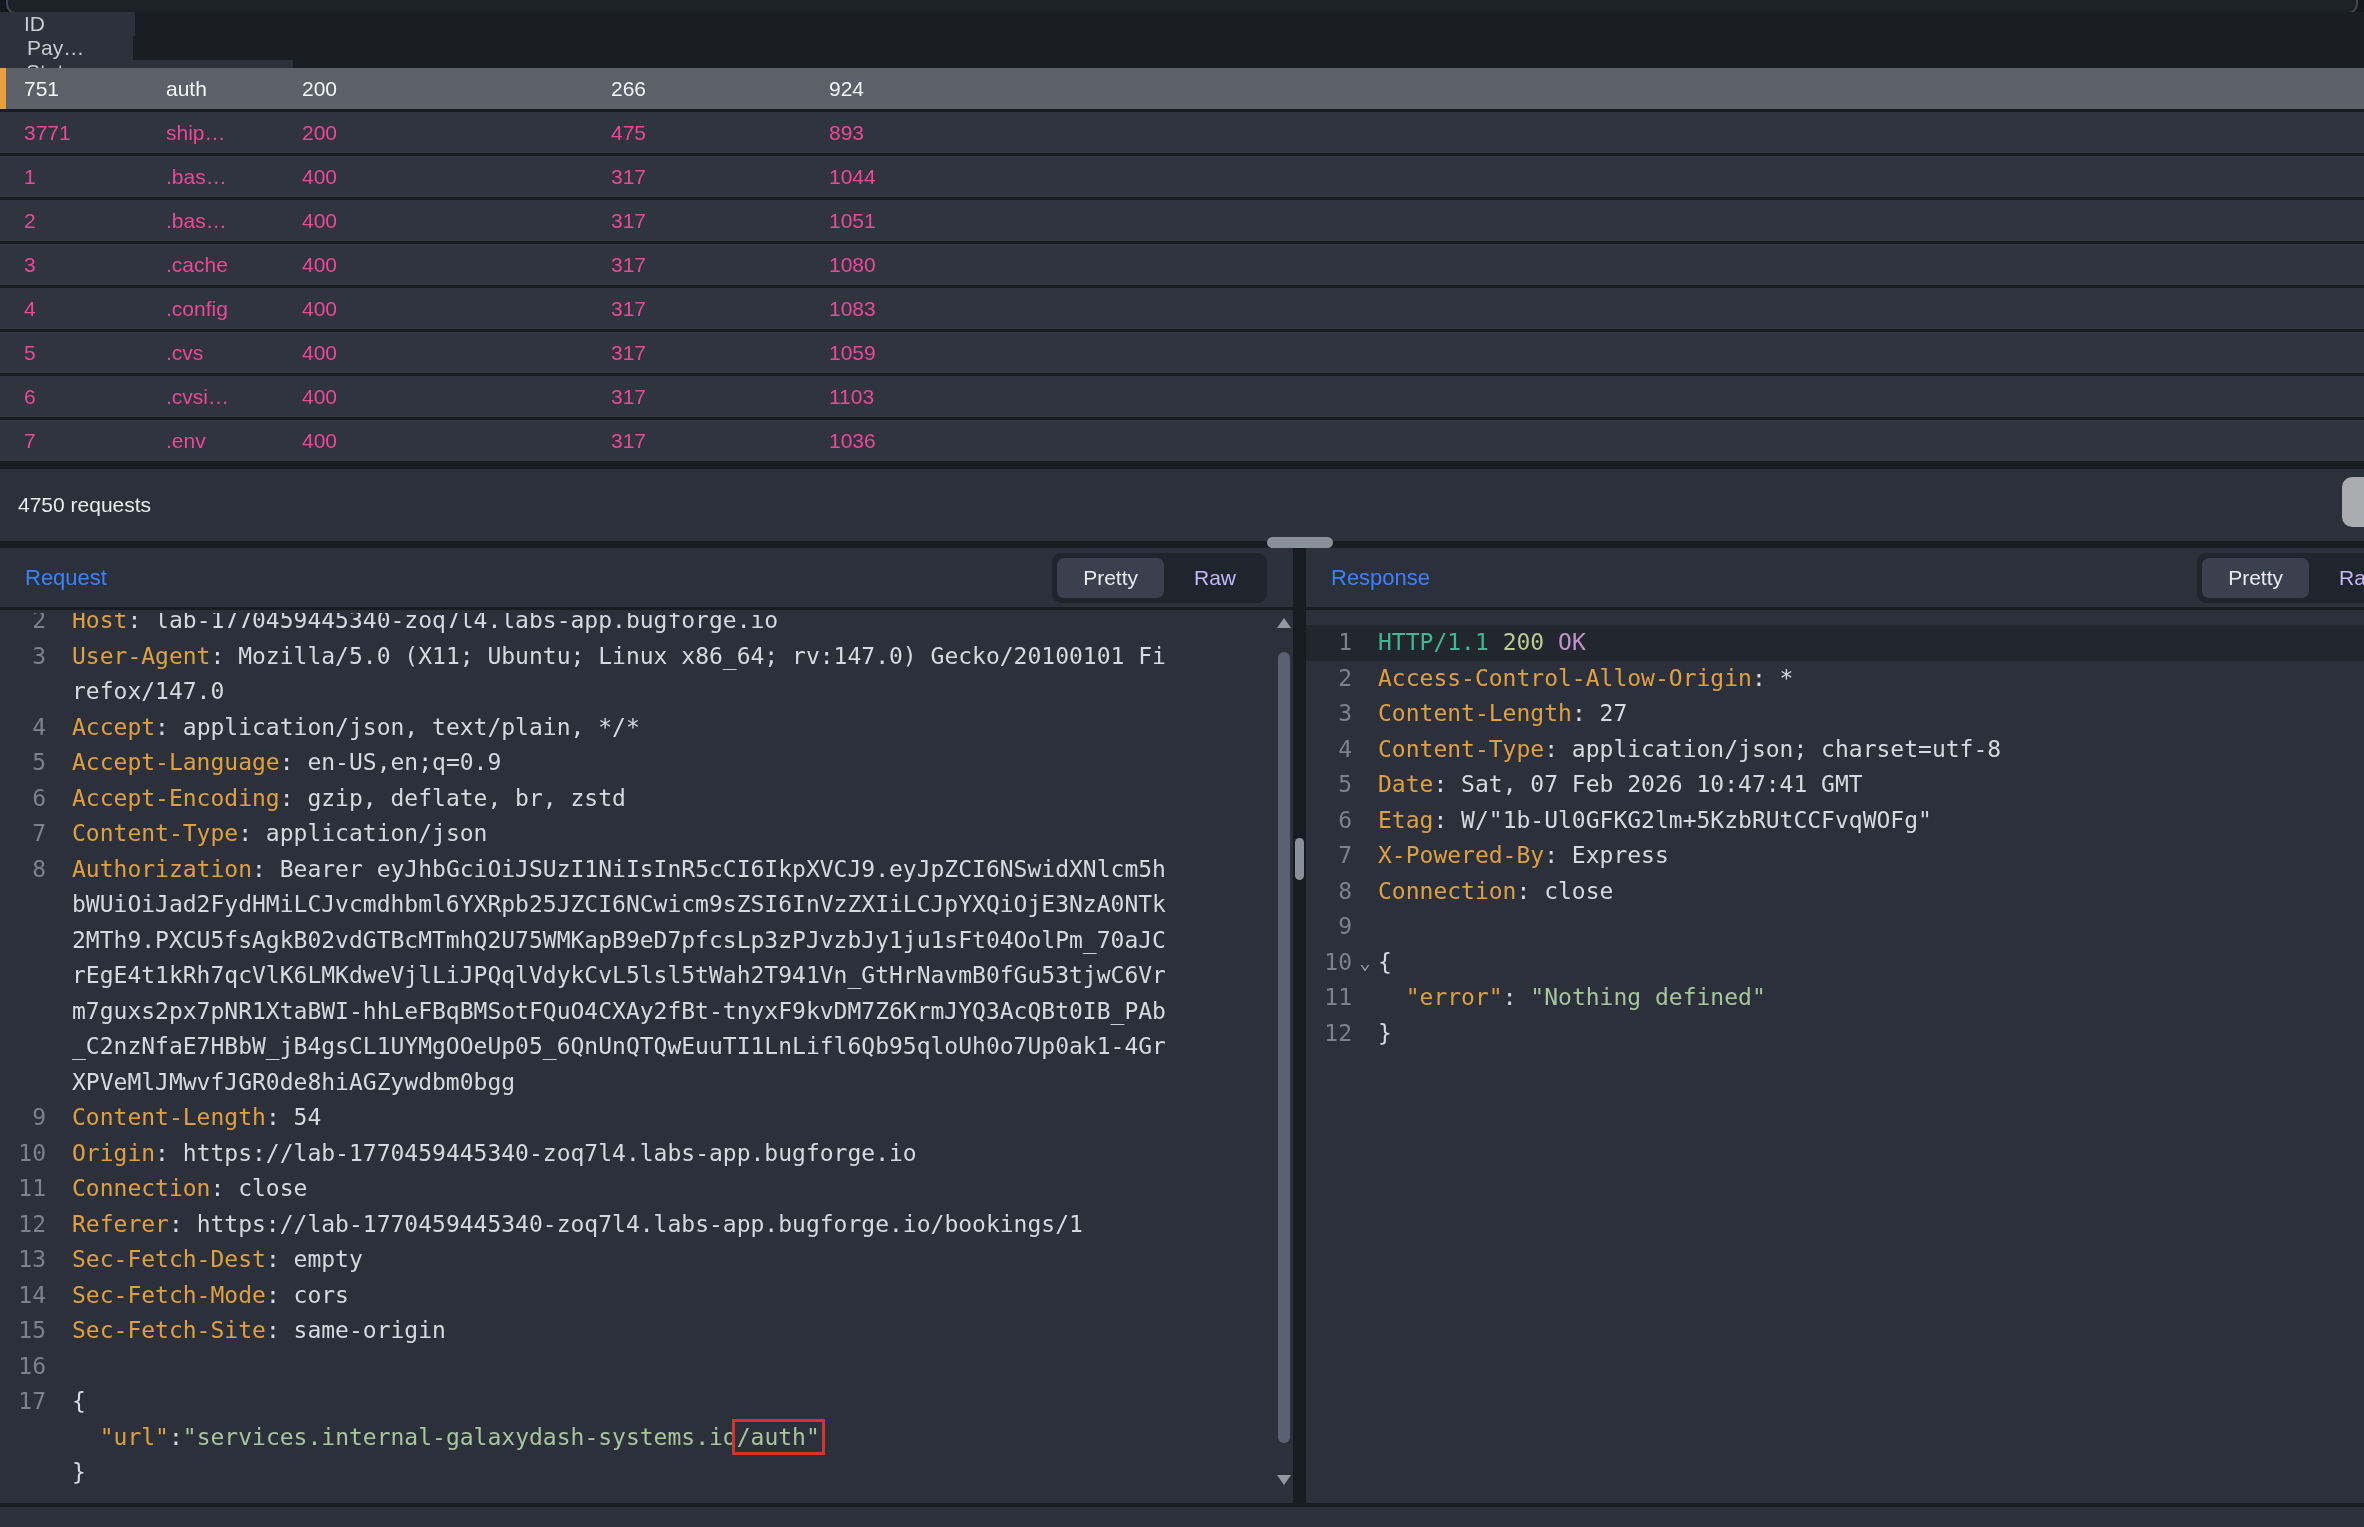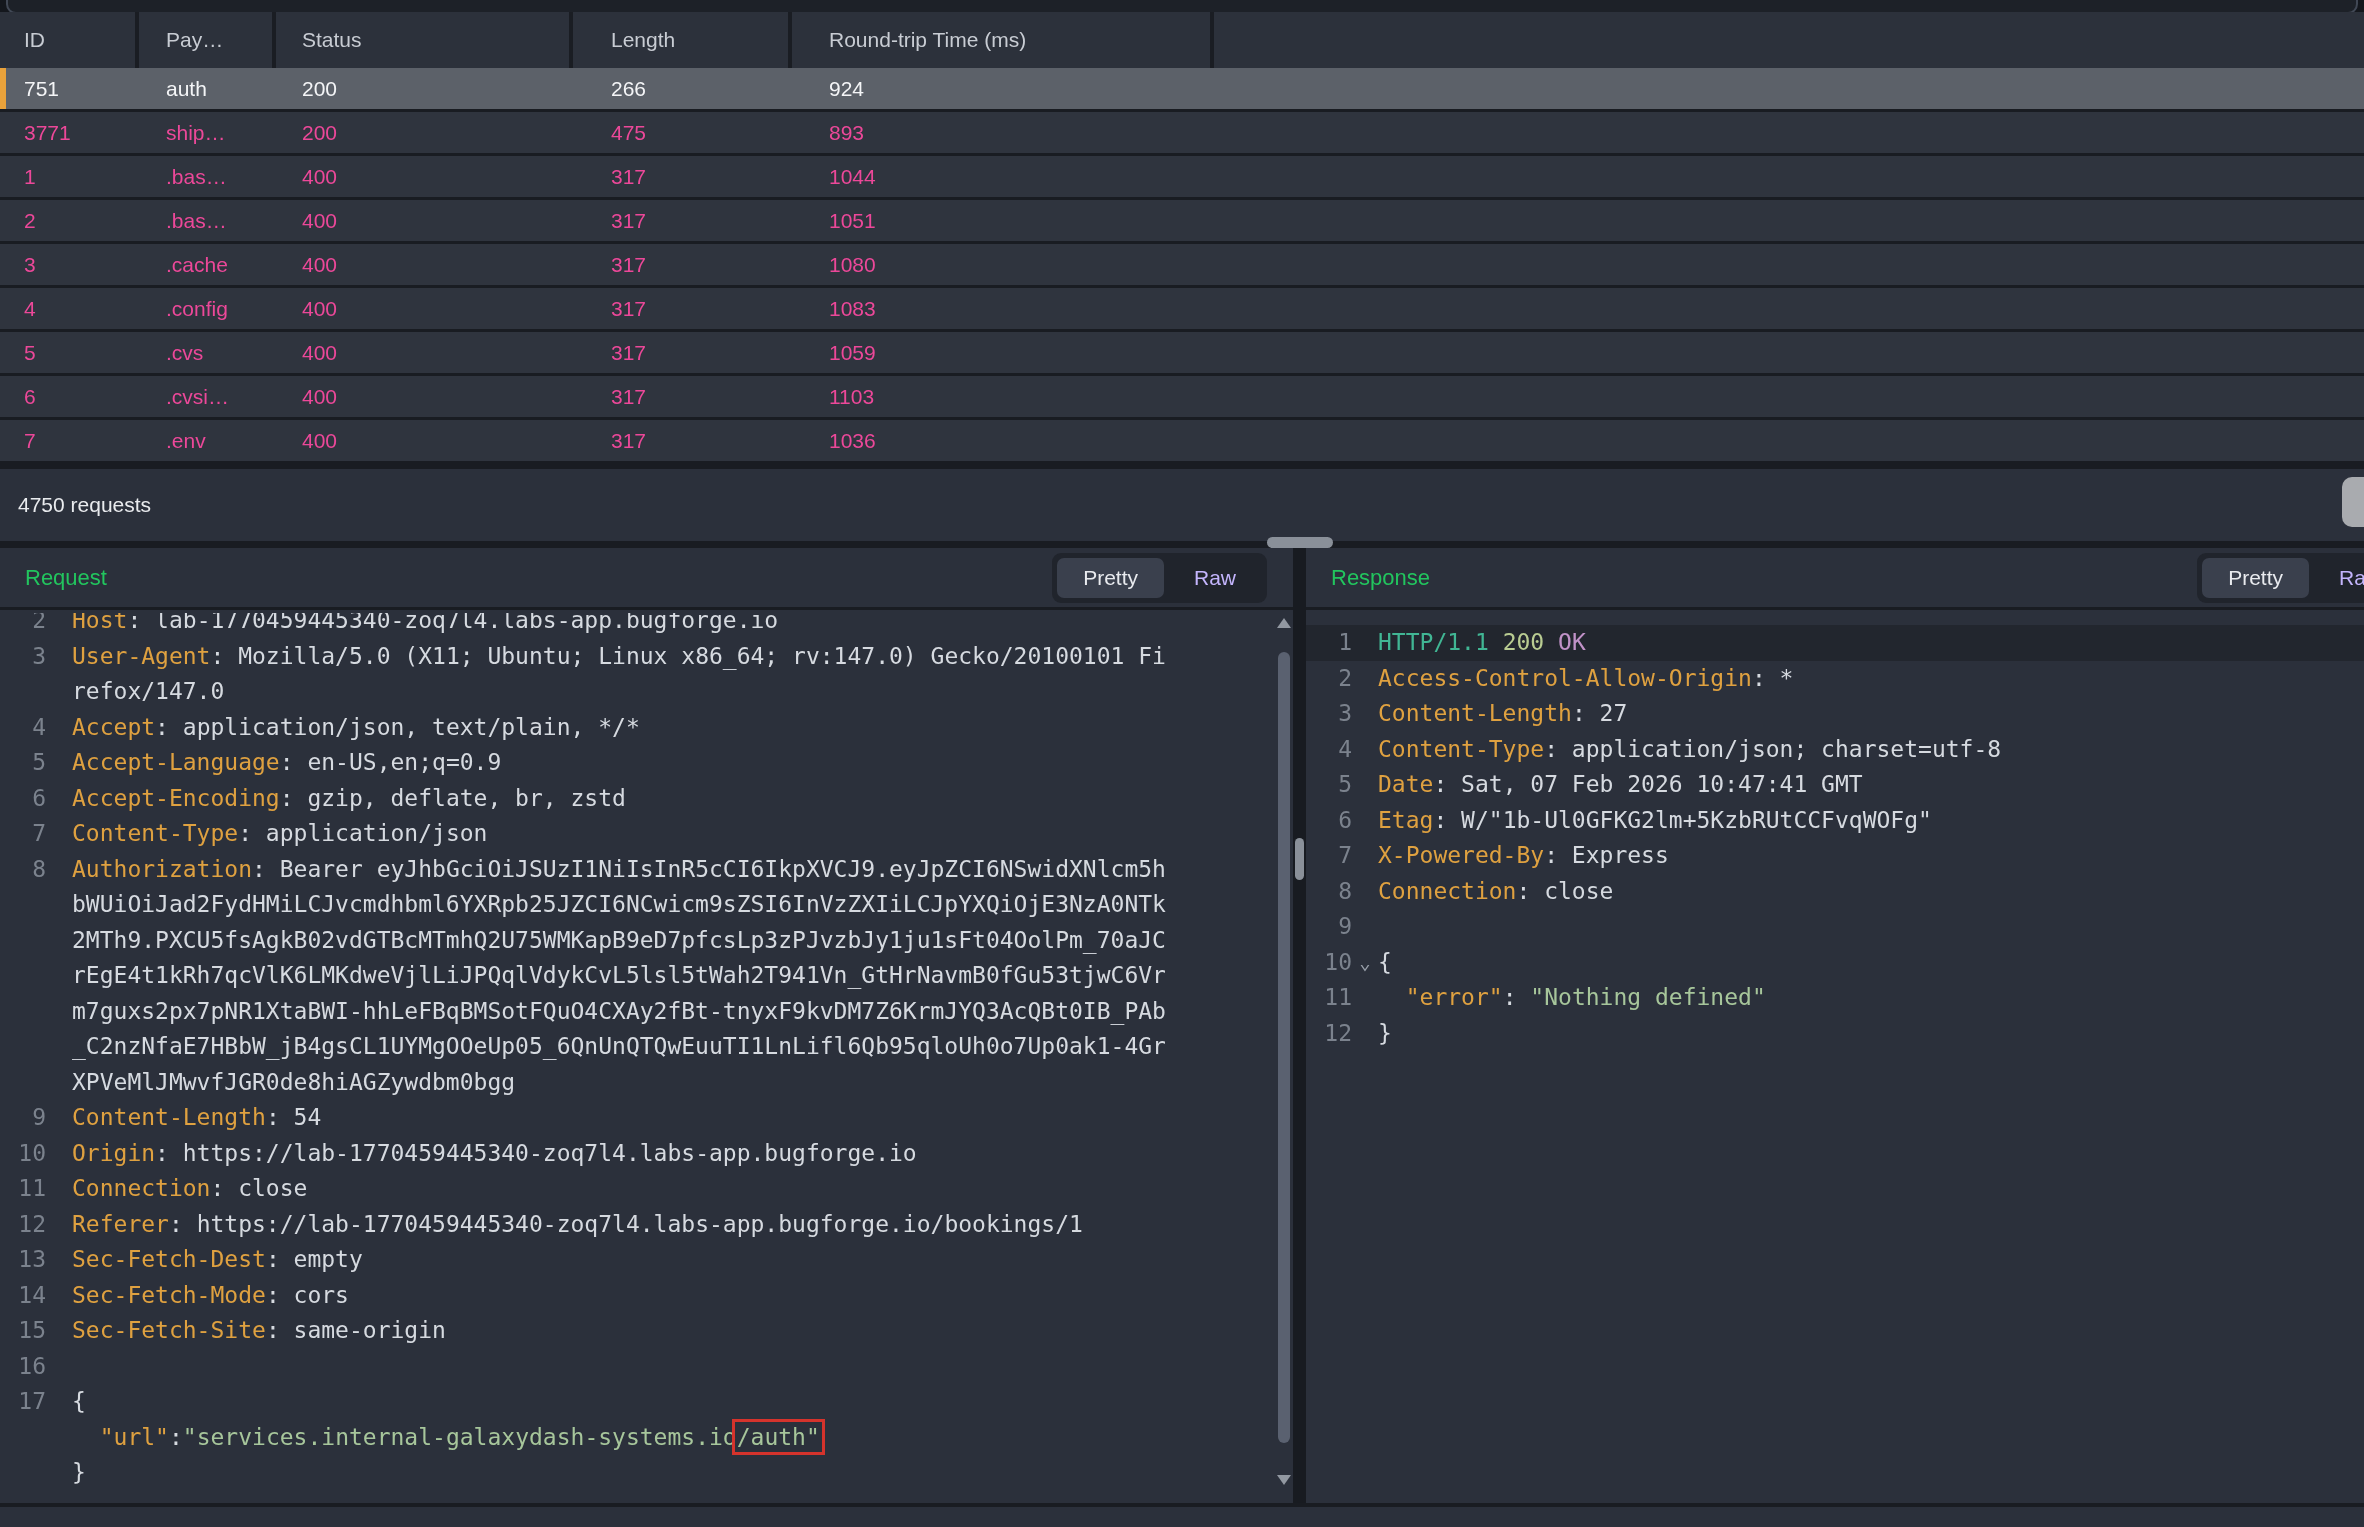--- a/index.html
+++ b/index.html
@@ -5,21 +5,21 @@
   html,body{margin:0;padding:0;background:#1a1d23;}
   #stage{position:relative;width:2364px;height:1527px;overflow:hidden;
          font-family:"Liberation Sans",sans-serif;background:#2b303b;color:#e8eaee;}
 
   
   .top-strip{position:absolute;left:0;top:0;width:2364px;height:12px;background:#14171d;overflow:hidden;}
   .top-remnant{position:absolute;left:6px;right:6px;top:-16px;height:26px;
                border:2px solid #414855;border-radius:10px;background:#1d2128;}
 
   
-  .tbl-header{position:absolute;left:0;top:12px;width:2364px;height:56px;display:flex;background:#1a1d23;}
+  .tbl-header{position:absolute;left:0;top:12px;width:2364px;height:56px;display:flex;background:#1a1d23;flex-direction:column;}
   .h-cell{background:#2c313b;color:#c8ccd3;font-size:21px;display:flex;align-items:center;
           box-sizing:border-box;border-right:4px solid #1a1d23;}
   .h-fill{flex:1;background:#2c313b;border-right:none;}
   .c0{width:139px;padding-left:24px;}
   .c1{width:137px;padding-left:27px;}
   .c2{width:297px;padding-left:26px;}
   .c3{width:219px;padding-left:38px;}
   .c4{width:422px;padding-left:37px;}
   .tbl-rows{position:absolute;left:0;top:68px;width:2364px;}
   .t-row{display:flex;height:44px;box-sizing:border-box;border-bottom:3px solid #191c22;
@@ -38,21 +38,21 @@
   
   .panel{position:absolute;top:548px;height:955px;background:#2b303b;}
   .panel-request{left:0;width:1293px;}
   .panel-response{left:1306px;width:1058px;}
   .splitter{position:absolute;left:1293px;top:548px;width:13px;height:955px;background:#181b21;}
   .split-handle-h{position:absolute;left:1267px;top:537px;width:66px;height:11px;background:#8a9099;border-radius:6px;z-index:6;}
   .split-handle-v{position:absolute;left:1295px;top:838px;width:9px;height:42px;background:#8a9099;border-radius:5px;z-index:6;}
 
   .panel-header{position:absolute;left:0;top:0;right:0;height:62px;box-sizing:border-box;
                 border-bottom:3px solid #191c22;overflow:hidden;}
-  .panel-title{position:absolute;left:25px;top:50%;transform:translateY(-50%);font-size:22px;color:#22c55e;}
+  .panel-title{position:absolute;left:25px;top:50%;transform:translateY(-50%);font-size:22px;color:#3b82f6;}
   .toggle{position:absolute;top:50%;transform:translateY(-50%);background:#20242c;border-radius:9px;
           padding:5px;display:flex;gap:4px;}
   .toggle-request{right:26px;}
   .toggle-response{right:-48px;}
   .tbtn{font-family:"Liberation Sans",sans-serif;font-size:21px;padding:8px 26px;border-radius:7px;
         color:#c4b5fd;background:transparent;border:none;}
   .tbtn.active{background:#3a404d;color:#e9ebef;}
 
   
   .code-content{position:absolute;left:0;right:0;top:65px;bottom:0;overflow:hidden;

